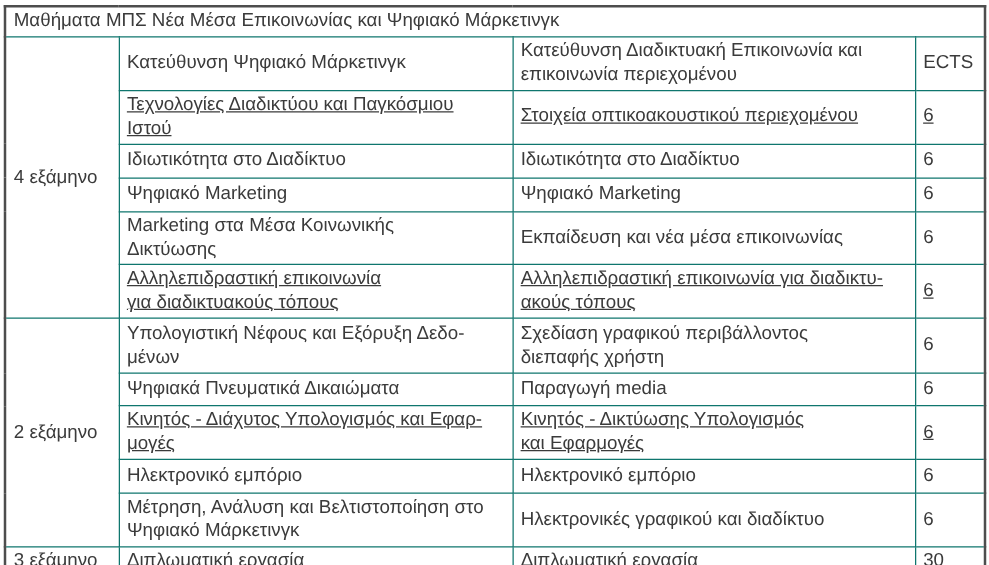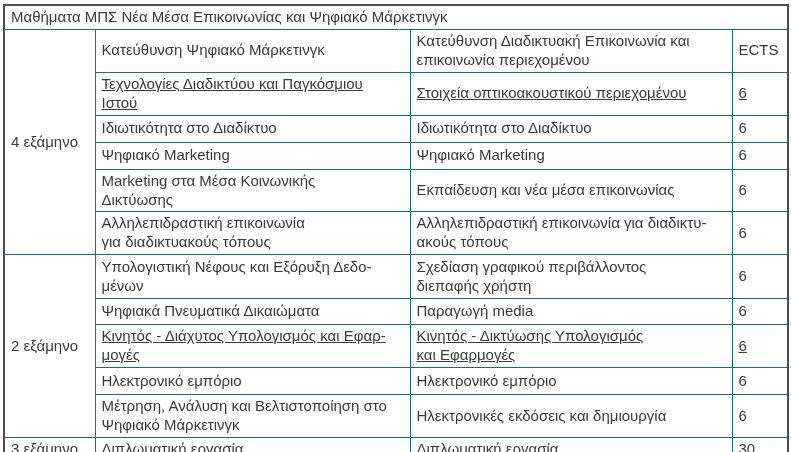--- a/index.html
+++ b/index.html
@@ -24,21 +24,21 @@
     vertical-align: middle;
     white-space: pre-line;
     line-height: 1.26;
     overflow: hidden;
   }
   tr.h24 { height: 24px; }
   tr.h42 { height: 42px; }
   tr.h43 { height: 43px; text-decoration: underline; }
   tr.h27 { height: 27px; margin-left: 48px; }
   tr.h41 { height: 41px; }
-  tr.h39 { height: 39px; }
+  tr.h39 { height: 39px; text-decoration: underline; }
   tr.h44 { height: 44px; }
   tr.h26 { height: 26px; }
 </style>
 </head>
 <body>
 
 <table class="courses">
   <colgroup>
     <col style="width:91px">
     <col style="width:315px">
@@ -110,21 +110,21 @@
     <td>6</td>
   </tr>
   <tr class="h27">
     <td>Ηλεκτρονικό εμπόριο</td>
     <td>Ηλεκτρονικό εμπόριο</td>
     <td>6</td>
   </tr>
   <tr class="h42">
     <td>Μέτρηση, Ανάλυση και Βελτιστοποίηση στο
 Ψηφιακό Μάρκετινγκ</td>
-    <td>Ηλεκτρονικές εκδόσεις και δημιουργία</td>
+    <td>Ηλεκτρονικές γραφικού και διαδίκτυο</td>
     <td>6</td>
   </tr>
 
   <tr class="h24">
     <td>3 εξάμηνο</td>
     <td>Διπλωματική εργασία</td>
     <td>Διπλωματική εργασία</td>
     <td>30</td>
   </tr>
 </tbody>

